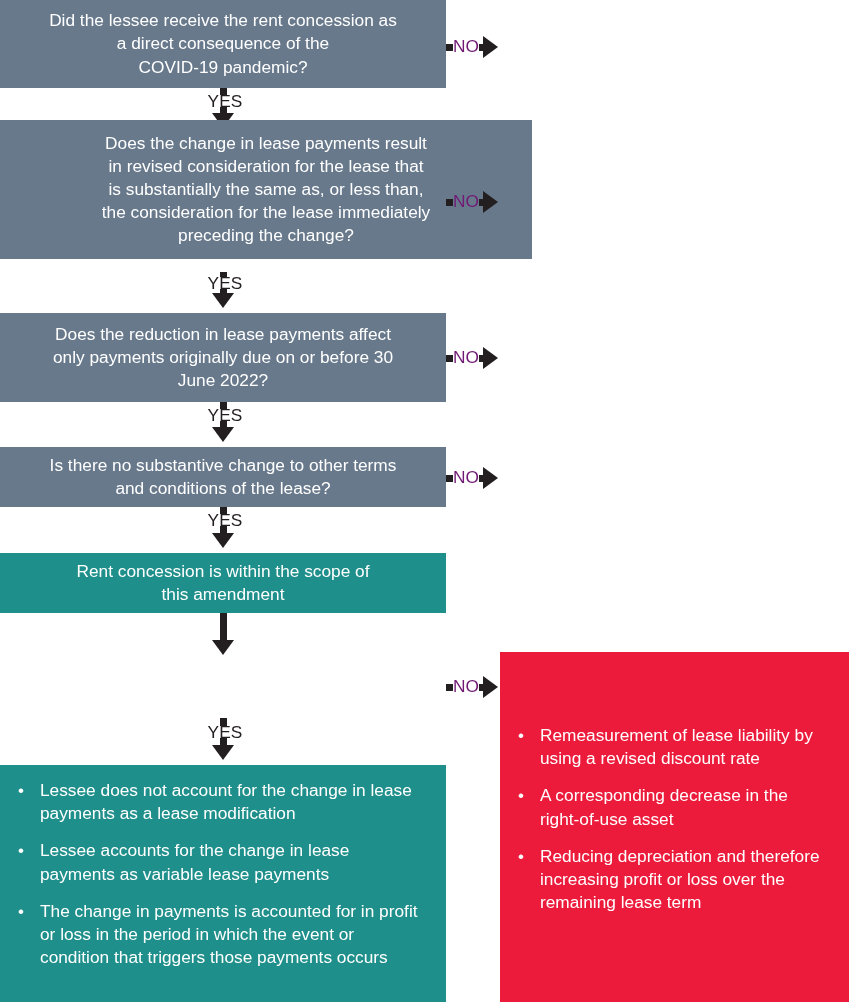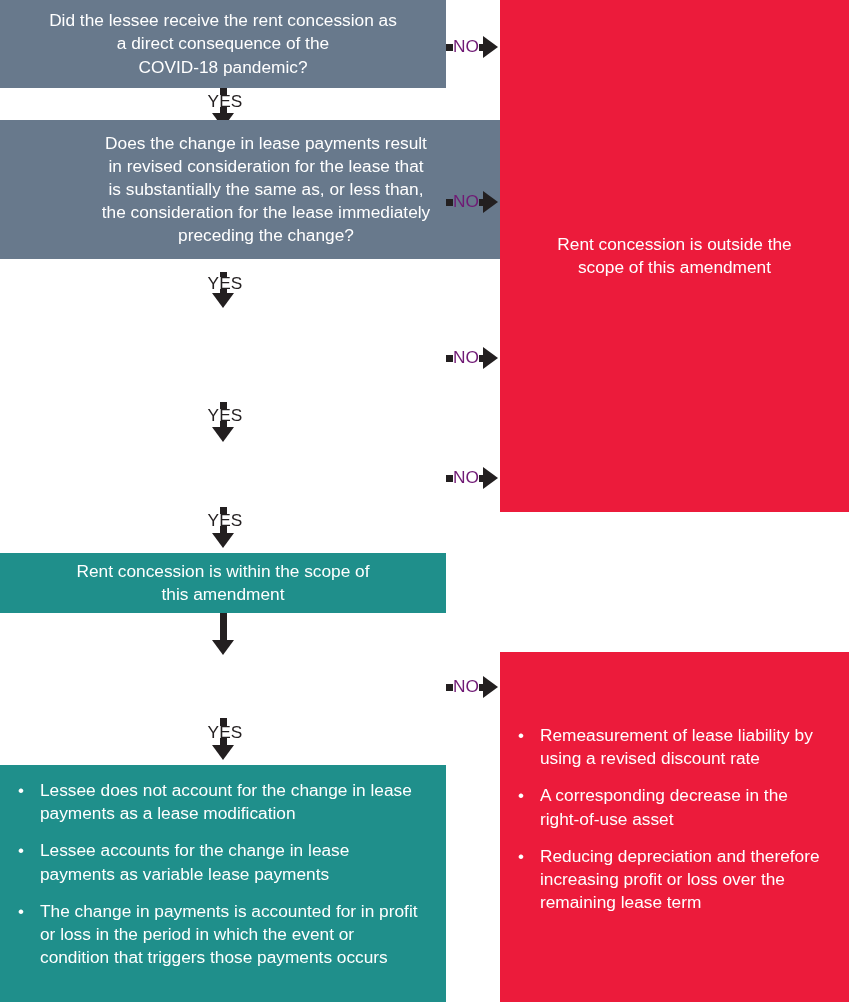--- a/index.html
+++ b/index.html
@@ -157,21 +157,21 @@
   }
 </style>
 </head>
 <body>
 
 <div id="flowchart">
 
   <div class="box decision" style="left:0px; top:0px; width:446px; height:88px;">
     <span class="txt">Did the lessee receive the rent concession as
 a direct consequence of the
-COVID-18 pandemic?</span>
+COVID-19 pandemic?</span>
   </div>
 
   <div class="no-conn" style="left:446px; top:35px;">
     <span class="stub"></span>
     <span class="no-label">NO</span>
     <span class="shaft"></span>
     <span class="head"></span>
   </div>
 
   <div class="yes-conn" style="left:178px; top:88px; height:45px;">
@@ -196,35 +196,44 @@
     <span class="head"></span>
   </div>
 
   <div class="yes-conn" style="left:178px; top:272px; height:41px;">
     <span class="stub" style="height:5px;"></span>
     <span class="yes-label">YES</span>
     <span class="shaft" style="height:4px;"></span>
     <span class="head"></span>
   </div>
 
+  <div class="box decision" style="left:0px; top:313px; width:446px; height:89px;">
+    <span class="txt">Does the reduction in lease payments affect
+only payments originally due on or before 30
+June 2022?</span>
+  </div>
 
   <div class="no-conn" style="left:446px; top:346px;">
     <span class="stub"></span>
     <span class="no-label">NO</span>
     <span class="shaft"></span>
     <span class="head"></span>
   </div>
 
   <div class="yes-conn" style="left:178px; top:402px; height:45px;">
     <span class="stub" style="height:7px;"></span>
     <span class="yes-label">YES</span>
     <span class="shaft" style="height:6px;"></span>
     <span class="head"></span>
   </div>
 
+  <div class="box decision" style="left:0px; top:447px; width:446px; height:60px;">
+    <span class="txt">Is there no substantive change to other terms
+and conditions of the lease?</span>
+  </div>
 
   <div class="no-conn" style="left:446px; top:466px;">
     <span class="stub"></span>
     <span class="no-label">NO</span>
     <span class="shaft"></span>
     <span class="head"></span>
   </div>
 
   <div class="yes-conn" style="left:178px; top:507px; height:46px;">
     <span class="stub" style="height:7px;"></span>
@@ -268,24 +277,20 @@
         <span class="dot">•</span>
         <span>Lessee accounts for the change in lease payments as variable lease payments</span>
       </li>
       <li>
         <span class="dot">•</span>
         <span>The change in payments is accounted for in profit or loss in the period in which the event or condition that triggers those payments occurs</span>
       </li>
     </ul>
   </div>
 
-  <div class="box reject" style="left:500px; top:0px; width:349px; height:512px;">
-    <span class="txt">Rent concession is outside the
-scope of this amendment</span>
-  </div>
 
   <div class="box reject bullets" style="left:500px; top:652px; width:349px; height:350px; padding-top:72px;">
     <ul>
       <li>
         <span class="dot">•</span>
         <span>Remeasurement of lease liability by using a revised discount rate</span>
       </li>
       <li>
         <span class="dot">•</span>
         <span>A corresponding decrease in the right-of-use asset</span>

